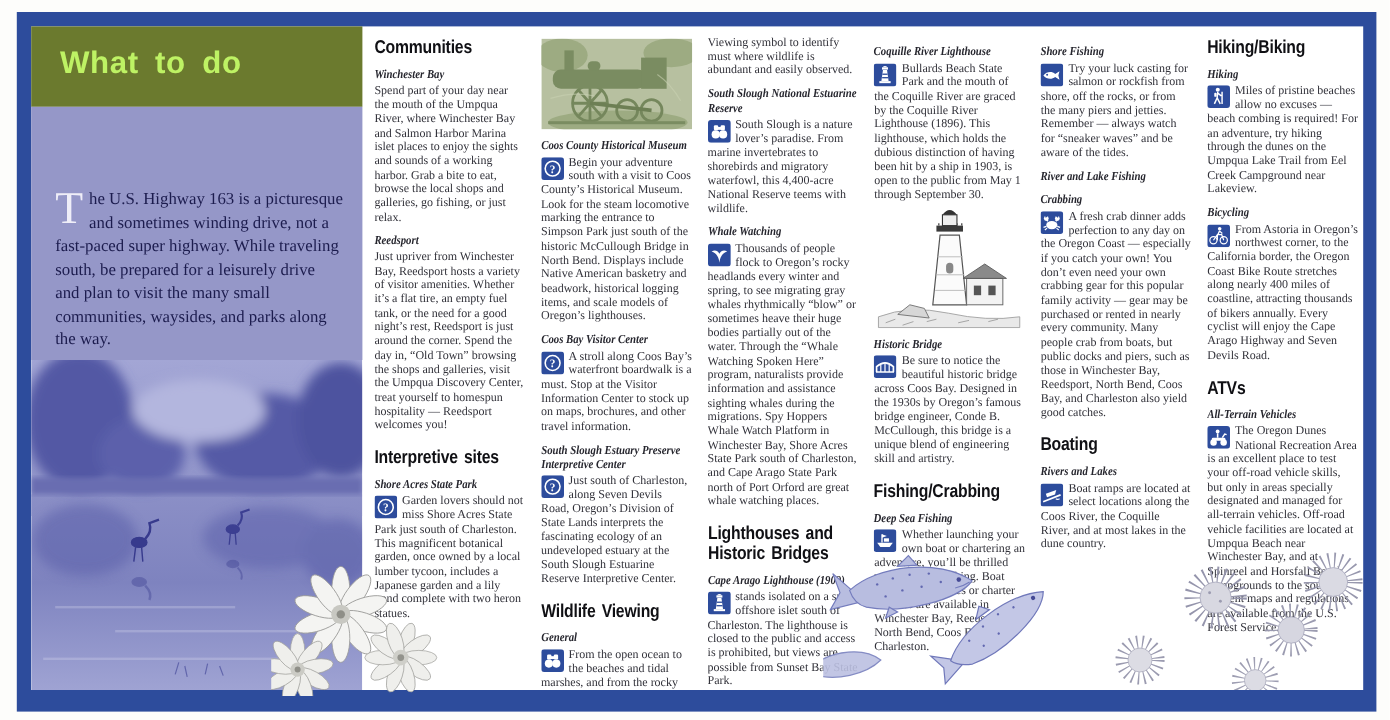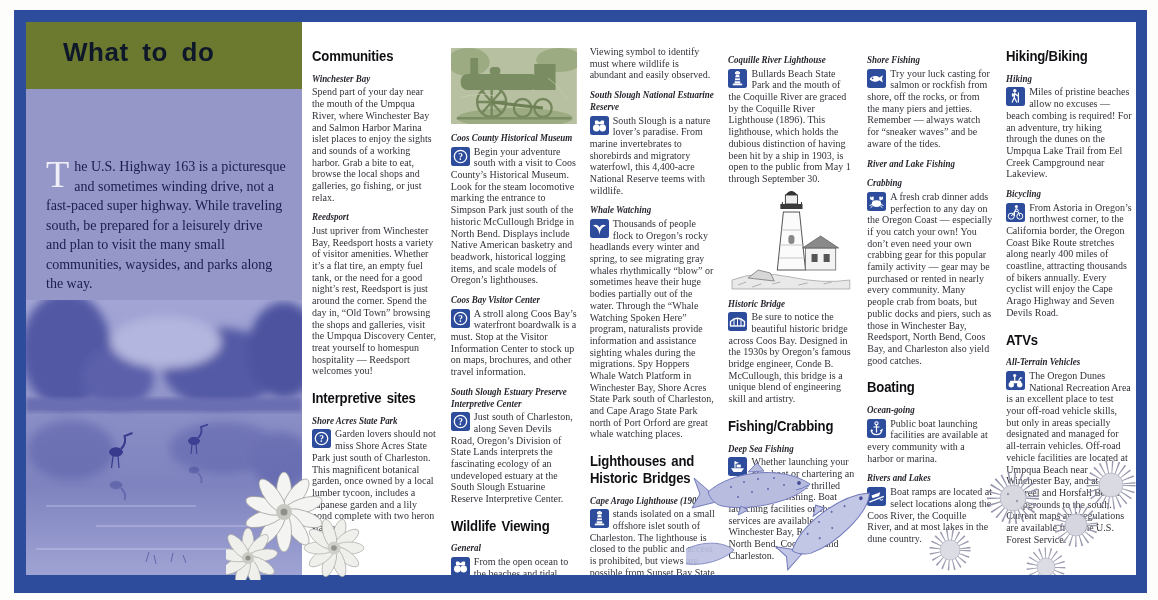--- a/index.html
+++ b/index.html
@@ -13,39 +13,39 @@
     width:1158px;height:600px;position:relative;background:#fdfdfb;
     font-family:"Liberation Serif",serif;overflow:hidden;
   }
   .frame{position:absolute;left:14px;top:10px;right:11px;bottom:7px;background:var(--blue);}
   .inner{position:absolute;left:12px;top:12px;right:11px;bottom:18px;background:#fff;}
 
   
   .left-panel{position:absolute;left:0;top:0;width:276px;height:100%;display:flex;flex-direction:column;}
   .panel-title-band{height:67px;background:var(--green);flex:none;}
   .panel-title-band h1{
-    margin:0;padding:15px 0 0 37px;font-family:"Liberation Sans",sans-serif;
-    font-size:26px;font-weight:bold;color:#0f172a;letter-spacing:.5px;word-spacing:6px;
+    margin:0;padding:15px 0 0 24px;font-family:"Liberation Sans",sans-serif;
+    font-size:26px;font-weight:bold;color:#bef264;letter-spacing:.5px;word-spacing:6px;
   }
   .panel-intro{height:211px;background:var(--lav);flex:none;}
   .panel-intro p{
     margin:0;padding:68px 16px 0 20px;font-size:14px;line-height:19.5px;color:#1c1c4e;
   }
   .dropcap{
     float:left;font-size:38px;line-height:30px;color:#efeef8;margin:2px 5px 0 0;font-weight:normal;
   }
   .panel-photo{flex:1;position:relative;overflow:hidden;}
   .panel-photo svg{position:absolute;inset:0;width:100%;height:100%;}
 
   
   .cols{
     position:absolute;left:286px;top:8px;right:4px;bottom:0;
     display:flex;gap:13px;
   }
-  .col{flex:1 1 0;min-width:0;overflow:hidden;position:relative;margin-top:16px;}
+  .col{flex:1 1 0;min-width:0;overflow:hidden;position:relative;}
   .col h2{
     font-family:"Liberation Sans",sans-serif;font-weight:bold;color:#101014;
     font-size:15.5px;line-height:1.08;margin:13px 0 6px;width:118%;
     transform:scaleX(.847);transform-origin:left top;letter-spacing:-.2px;word-spacing:2px;
   }
   .col h2:first-child{margin-top:2px;}
   .col h3{
     font-style:italic;font-weight:bold;color:#26262e;font-size:10.2px;line-height:1.15;
     margin:8px 0 2px;width:114%;transform:scaleX(.88);transform-origin:left top;
   }
@@ -416,32 +416,20 @@
                   <circle cx="4.9" cy="6.1" r="2" fill="#fff"></circle>
                   <circle cx="14.1" cy="6.1" r="2" fill="#fff"></circle>
                   <path d="M6.2 8.4 L5.4 7.2 M12.8 8.4 L13.6 7.2" stroke="#fff" stroke-width="1.3"></path>
                   <path d="M5 12.6 l-2.4 .9 M5.6 14.1 l-1.9 1.5 M14 12.6 l2.4 .9 M13.4 14.1 l1.9 1.5" stroke="#fff" stroke-width="1"></path>
                   <path d="M4.2 5 l1.4 -1.2 M14.8 5 l-1.4 -1.2" stroke="var(--blue)" stroke-width="1.2"></path>
                 </svg>
               </span>A fresh crab dinner adds perfection to any day on the Oregon Coast — especially if you catch your own! You don’t even need your own crabbing gear for this popular family activity — gear may be purchased or rented in nearly every community. Many people crab from boats, but public docks and piers, such as those in Winchester Bay, Reedsport, North Bend, Coos Bay, and Charleston also yield good catches.</p>
           </div>
           <h2>Boating</h2>
           <div>
-            <h3>Ocean-going</h3>
-            <p><span class="picto">
-                <svg viewBox="0 0 19 19">
-                  <rect width="19" height="19" rx="2.5" fill="var(--blue)"></rect>
-                  <circle cx="9.5" cy="4.3" r="1.6" fill="none" stroke="#fff" stroke-width="1.1"></circle>
-                  <line x1="9.5" y1="5.9" x2="9.5" y2="13.6" stroke="#fff" stroke-width="1.2"></line>
-                  <line x1="6.6" y1="8" x2="12.4" y2="8" stroke="#fff" stroke-width="1.1"></line>
-                  <path d="M4 10.8 C4.5 13.9 7 15.6 9.5 15.6 C12 15.6 14.5 13.9 15 10.8 L13.2 12.1 M4 10.8 L5.8 12.1" fill="none" stroke="#fff" stroke-width="1.2"></path>
-                </svg>
-              </span>Public boat launching facilities are available at every community with a harbor or marina.</p>
-          </div>
-          <div>
             <h3>Rivers and Lakes</h3>
             <p><span class="picto">
                 <svg viewBox="0 0 19 19">
                   <rect width="19" height="19" rx="2.5" fill="var(--blue)"></rect>
                   <path d="M4.5 8.4 L13.2 5.3 L12.2 9 L5.5 11.3 Z" fill="#fff"></path>
                   <line x1="2.3" y1="15.2" x2="16.8" y2="9.4" stroke="#fff" stroke-width="1.4"></line>
                   <path d="M12.8 12.6 q1.6 1 3.2 0" stroke="#fff" fill="none" stroke-width="1"></path>
                 </svg>
               </span>Boat ramps are located at select locations along the Coos River, the Coquille River, and at most lakes in the dune country.</p>
           </div>

